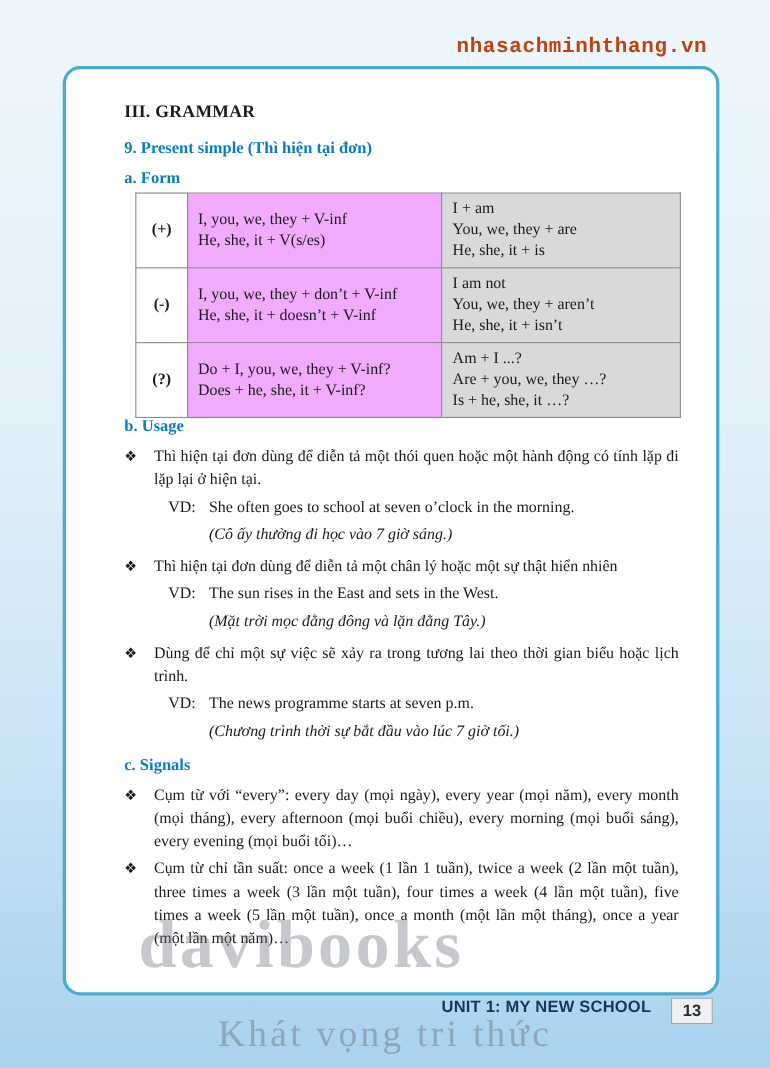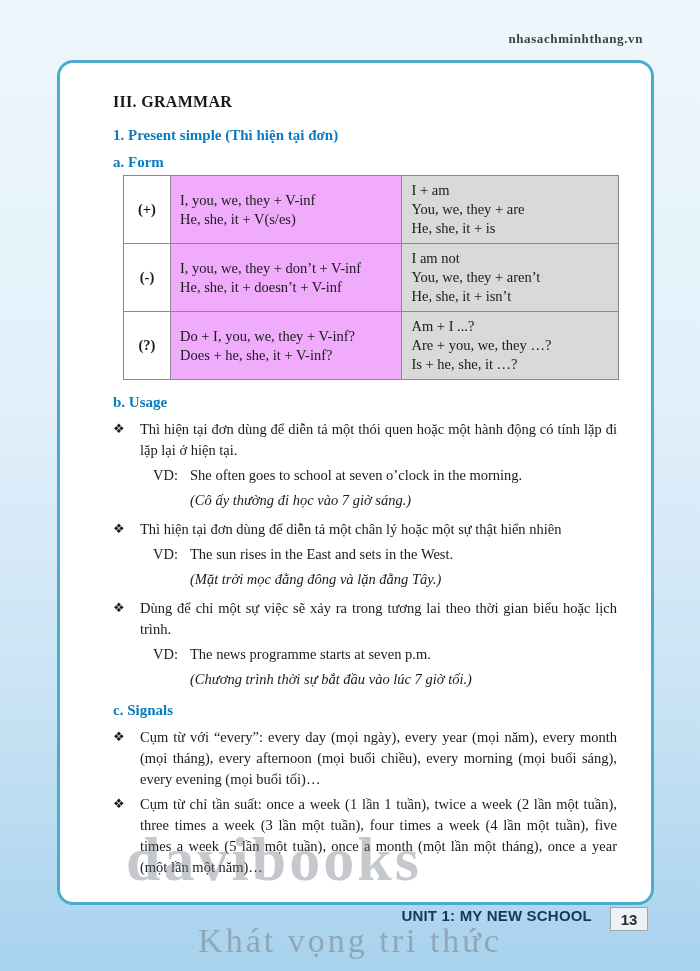--- a/index.html
+++ b/index.html
@@ -7,38 +7,38 @@
   body {
     font-family: "Liberation Serif", serif;
     background: linear-gradient(180deg, #eef7fc 0%, #e2f0fa 40%, #cbe4f5 70%, #a8d2ee 100%);
     position: relative;
     overflow: hidden;
     color: #1a1a1a;
   }
 
   .site-label {
     position: absolute; top: 31px; right: 57px;
-    font-family: Liberation Serif, serif;
-    font-weight: bold; font-size: 13px; color: #404040; letter-spacing: 0.6px;
+    font-family: Liberation Mono, monospace;
+    font-weight: bold; font-size: 19px; color: #c2410c; letter-spacing: 0.6px;
   }
 
   .card {
     position: absolute; left: 57px; top: 60px;
     width: 597px; height: 845px;
     background: #ffffff;
     border: 3px solid #4bacce;
     border-radius: 16px;
     padding: 30px 34px 20px 53px;
     overflow: hidden;
   }
 
   .h-grammar { font-size: 16px; font-weight: bold; letter-spacing: 0.3px; margin-bottom: 16px; }
   .blue-head { font-size: 15px; font-weight: bold; color: #0a7cc1; margin-bottom: 10px; }
   .form-head { margin-bottom: 4px; }
-  .usage-head { margin-top: 14px; margin-bottom: 8px; }
+  .usage-head { margin-bottom: 8px; }
   .signals-head { margin-top: 12px; margin-bottom: 8px; }
 
   .tbl-wrap { margin-left: 10px; width: 496px; }
   .tbl-head { display: flex; font-weight: bold; font-size: 15px; margin-bottom: 2px; }
   .col-sign { width: 47px; }
   .col-normal { width: 232px; text-align: center; }
   .col-be { width: 217px; text-align: center; }
   table { border-collapse: collapse; width: 496px; font-size: 14.5px; }
   td { border: 1px solid #8a8a8a; padding: 5px 9px; line-height: 19px; vertical-align: middle; }
   td.sign { width: 47px; text-align: center; font-weight: bold; }
@@ -87,21 +87,21 @@
   }
 </style>
 </head>
 <body>
 
 <div class="site-label">nhasachminhthang.vn</div>
 
 <div class="card">
 
   <div class="h-grammar">III. GRAMMAR</div>
-  <div class="blue-head">1. Present simple (Thì hiện tại đơn)</div>
+  <div class="blue-head">9. Present simple (Thì hiện tại đơn)</div>
   <div class="blue-head form-head">a. Form</div>
 
   <div class="tbl-wrap">
     <table>
       <tbody>
         <tr>
           <td class="sign">(+)</td>
           <td class="normal">
             <div>I, you, we, they + V-inf</div>
             <div>He, she, it + V(s/es)</div>

